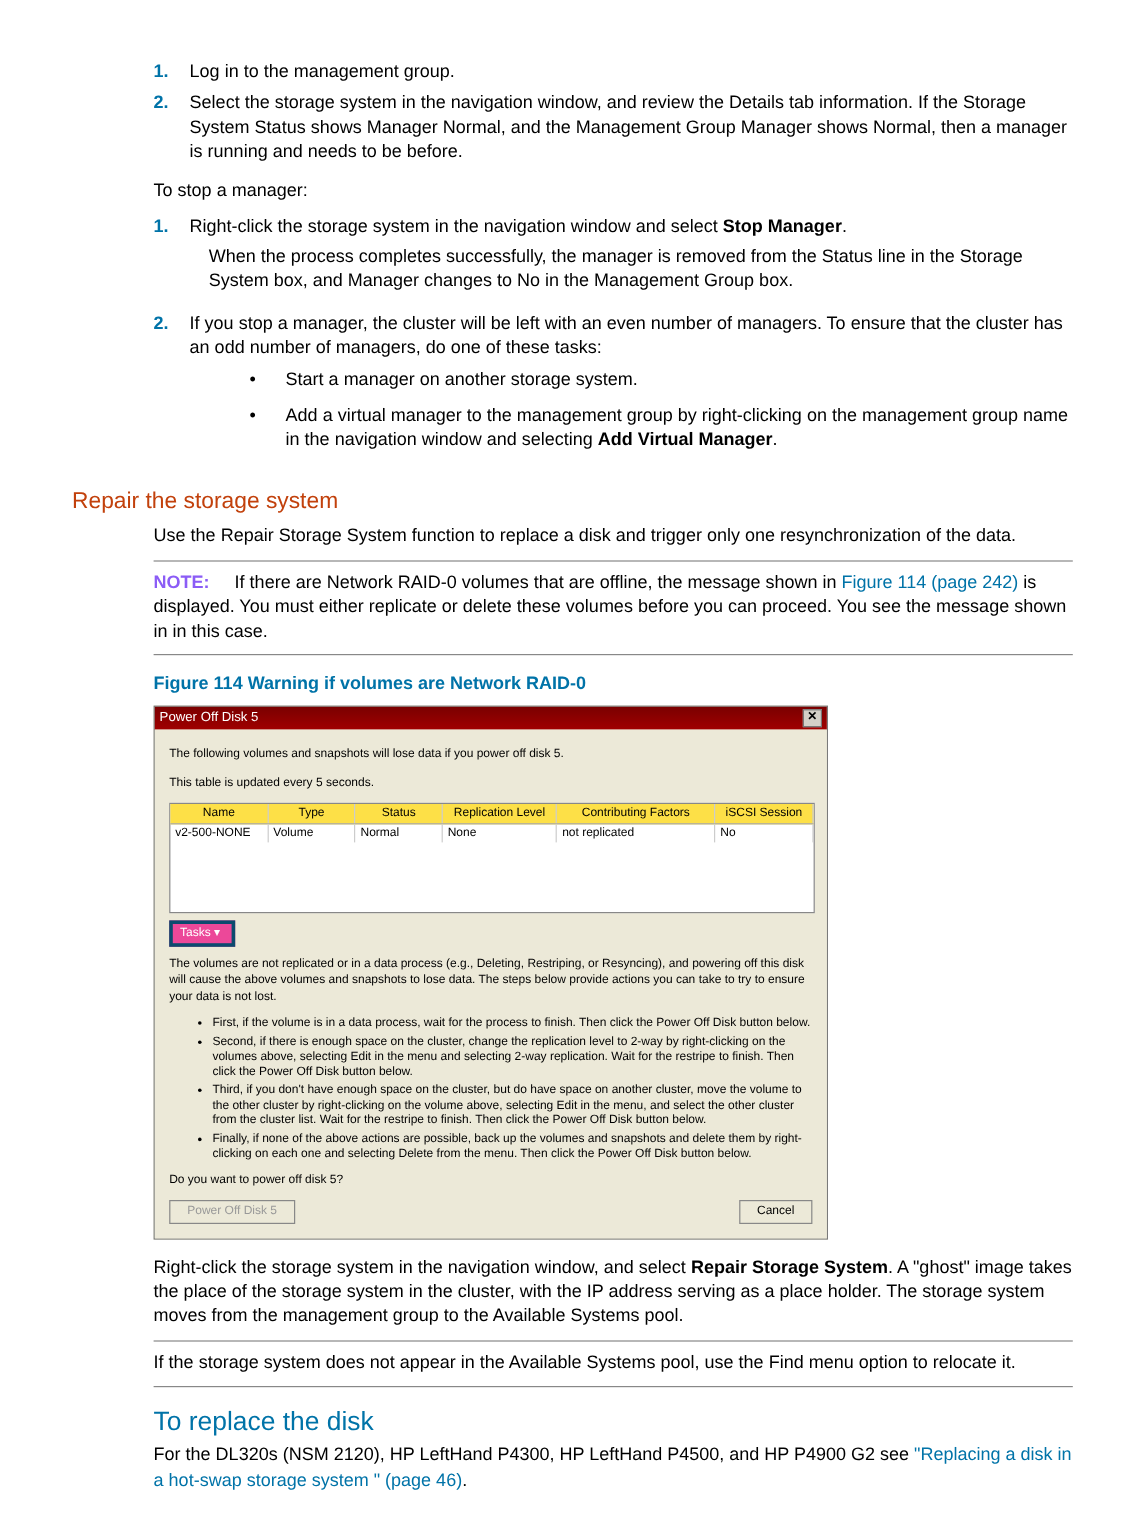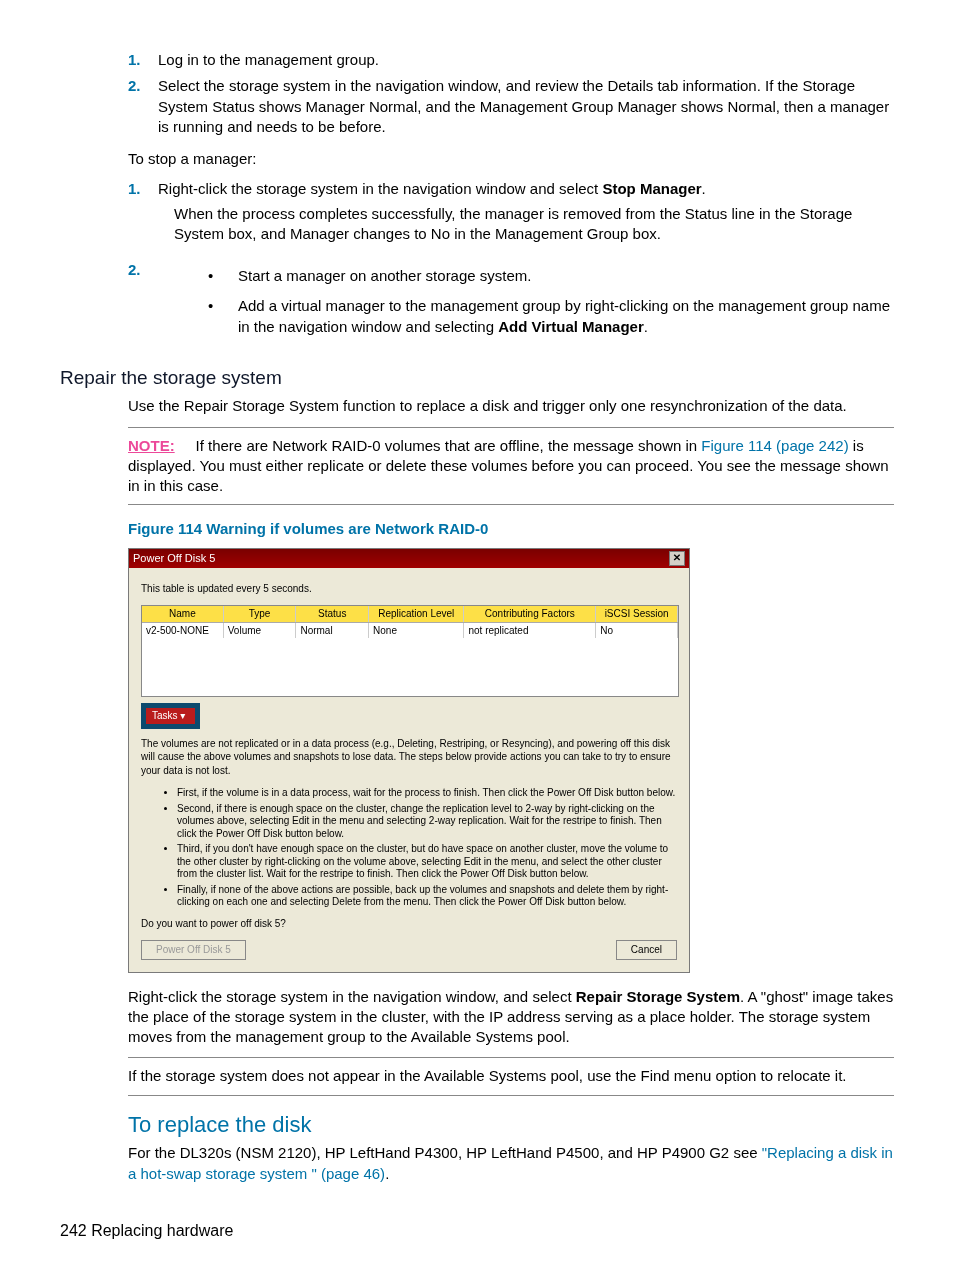--- a/index.html
+++ b/index.html
@@ -15,21 +15,21 @@
   .ol { margin: 0 0 12px 68px; padding: 0; }
   .ol-item { display: flex; margin-bottom: 6px; }
   .ol-num { color: #0073a8; font-weight: bold; min-width: 30px; }
   .ol-text { flex: 1; }
   .sub-bullets { margin: 6px 0 10px 50px; }
   .sub-bullet { display: flex; margin-bottom: 10px; }
   .sub-bullet .dot { min-width: 30px; }
   .para { margin: 0 0 10px 68px; }
   .para-in { margin: 4px 0 10px 16px; }
   h2.section {
-    color: #0f172a;
+    color: #c2410c;
     font-weight: normal;
     font-size: 19px;
     margin: 18px 0 6px 0;
   }
   h3.subsection {
     color: #0073a8;
     font-weight: normal;
     font-size: 22px;
     margin: 14px 0 4px 68px;
   }
@@ -38,21 +38,21 @@
     font-weight: bold;
     font-size: 15px;
     margin: 14px 0 8px 68px;
   }
   .note-block {
     border-top: 1px solid #888;
     border-bottom: 1px solid #888;
     margin: 10px 0 14px 68px;
     padding: 8px 0;
   }
-  .note-label { color: #ec4899; font-weight: bold; text-decoration: underline; }
+  .note-label { color: #8b5cf6; font-weight: bold; }
   .link { color: #0073a8; }
   .bold { font-weight: bold; }
   .footer { font-size: 16px; margin-top: 36px; }
   .dialog {
     margin: 0 0 14px 68px;
     width: 560px;
     border: 1px solid #7a7a7a;
     font-family: Tahoma, Arial, sans-serif;
     font-size: 10px;
     background: #ece9d8;
@@ -90,23 +90,23 @@
     border-right: 1px solid #ccc;
     padding: 1px 4px;
     overflow: hidden;
     white-space: nowrap;
   }
   .dlg-table-head { border-bottom: 1px solid #aaa; background: #fde047; }
   .dlg-table-head div { text-align: center; }
   .c1{width:80px}.c2{width:70px}.c3{width:70px}.c4{width:95px}.c5{width:135px}.c6{width:80px;border-right:none}
   .tasks-btn {
     display: inline-block;
-    background: #b91c1c;
+    background: #ec4899;
     color: #fff;
-    border: 5px solid #0c4a6e;
+    border: 3px solid #0c4a6e;
     padding: 1px 10px 1px 6px;
     margin: 6px 0 4px 0;
     font-size: 10px;
   }
   .dlg-list { margin: 4px 0 8px 36px; padding: 0; }
   .dlg-list li { margin-bottom: 3px; line-height: 1.25; }
   .dlg-buttons { display: flex; justify-content: space-between; margin-top: 6px; }
   .dlg-btn {
     border: 1px solid #888;
     background: #ece9d8;
@@ -141,20 +141,21 @@
   <div class="ol-item">
     <div class="ol-num">1.</div>
     <div class="ol-text">
       <span>Right-click the storage system in the navigation window and select </span><span class="bold">Stop Manager</span><span>.</span>
       <p class="para-in">When the process completes successfully, the manager is removed from the Status line in the Storage System box, and Manager changes to No in the Management Group box.</p>
     </div>
   </div>
   <div class="ol-item">
     <div class="ol-num">2.</div>
     <div class="ol-text">
+      <span>If you stop a manager, the cluster will be left with an even number of managers. To ensure that the cluster has an odd number of managers, do one of these tasks:</span>
       <div class="sub-bullets">
         <div class="sub-bullet">
           <div class="dot">•</div>
           <div>Start a manager on another storage system.</div>
         </div>
         <div class="sub-bullet">
           <div class="dot">•</div>
           <div>
             <span>Add a virtual manager to the management group by right-clicking on the management group name in the navigation window and selecting </span><span class="bold">Add Virtual Manager</span><span>.</span>
           </div>
@@ -173,20 +174,21 @@
 </div>
 
 <div class="figcap">Figure 114 Warning if volumes are Network RAID-0</div>
 
 <div class="dialog">
   <div class="dlg-title">
     <span>Power Off Disk 5</span>
     <span class="dlg-close">✕</span>
   </div>
   <div class="dlg-body">
+    <p>The following volumes and snapshots will lose data if you power off disk 5.</p>
     <p>This table is updated every 5 seconds.</p>
     <div class="dlg-table">
       <div class="dlg-table-head">
         <div class="c1">Name</div>
         <div class="c2">Type</div>
         <div class="c3">Status</div>
         <div class="c4">Replication Level</div>
         <div class="c5">Contributing Factors</div>
         <div class="c6">iSCSI Session</div>
       </div>

